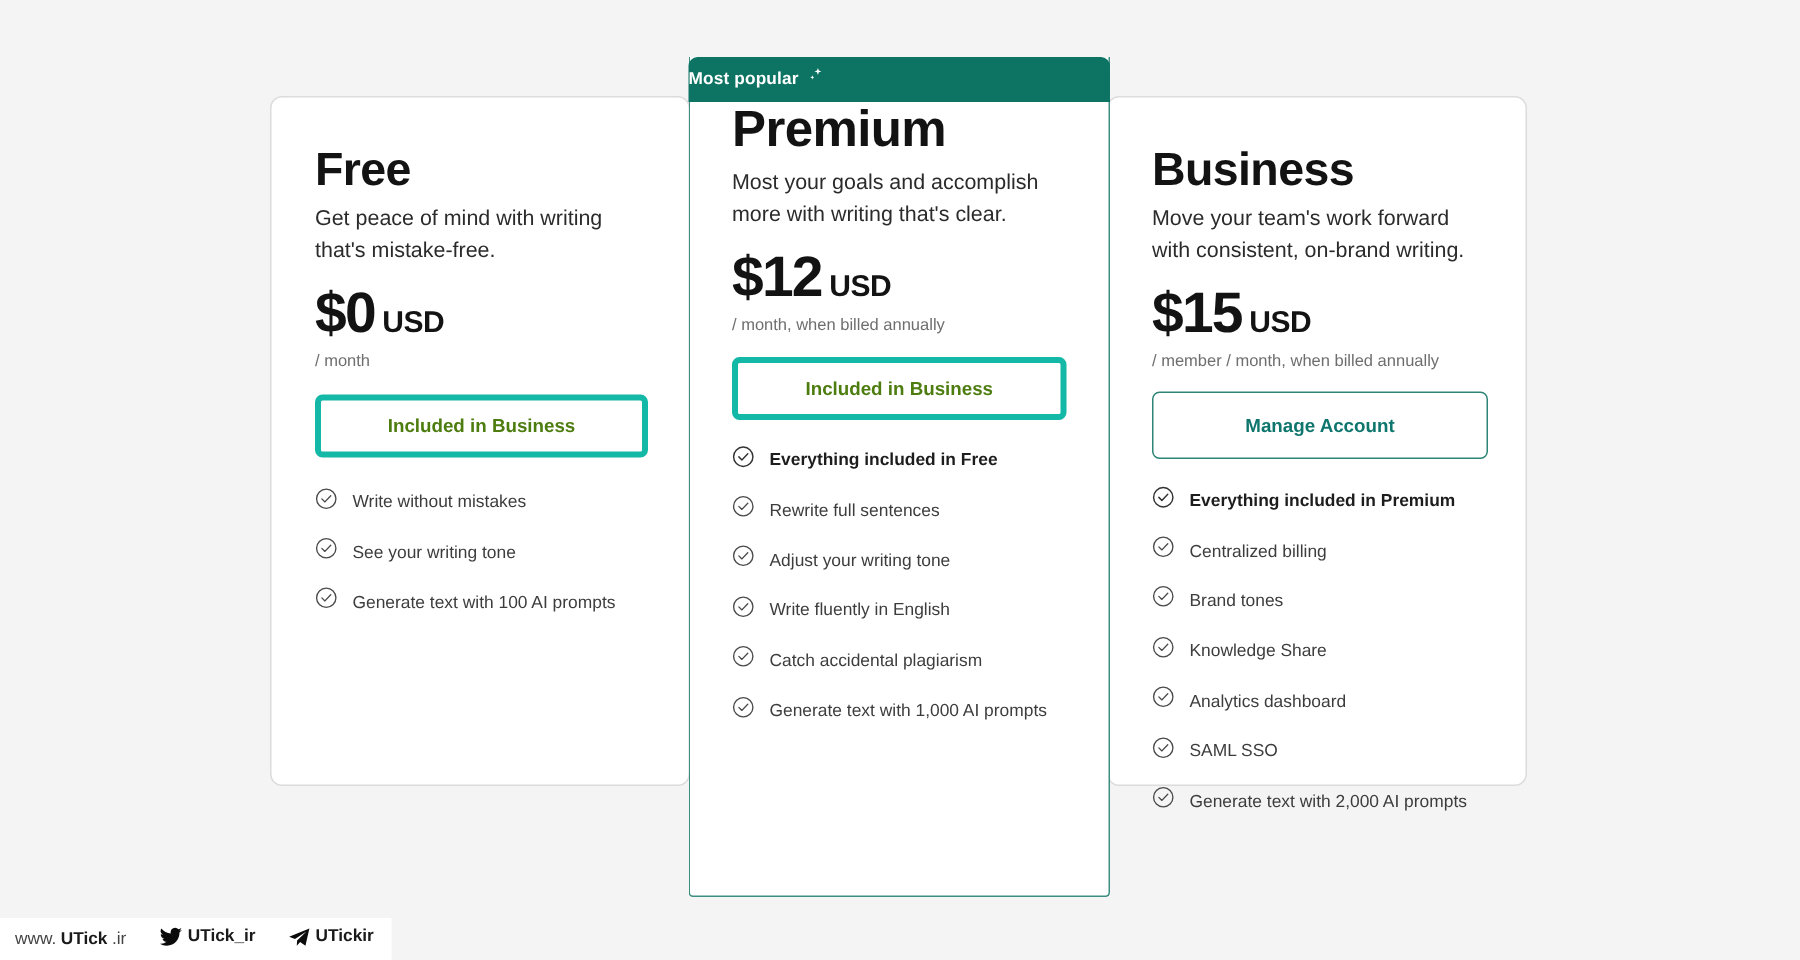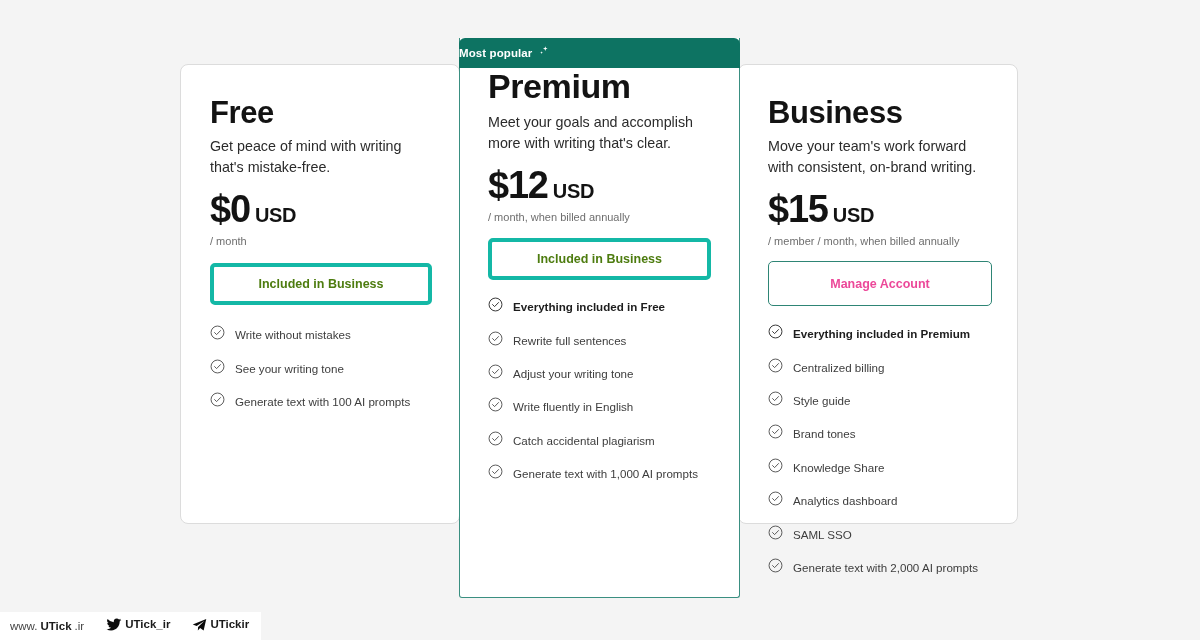--- a/index.html
+++ b/index.html
@@ -146,21 +146,21 @@
     font-weight: bold;
     background: #ffffff;
   }
   .cta.disabled {
     border: 4px solid #14b8a6;
     color: #4d7c0f;
     cursor: default;
   }
   .cta.primary {
     border: 1.6px solid #2e8575;
-    color: #ec4899;
+    color: #0f766e;
     cursor: pointer;
     top: 196px;
     height: 45px;
     width: 224px;
   }
   .featured .cta { left: 28px; top: 200px; width: 223px; }
 
   .features {
     position: absolute;
     top: 253px;
@@ -266,21 +266,21 @@
           </span>
           <span class="feature-label">Generate text with 100 AI prompts</span>
         </li>
       </ul>
     </div>
   </div>
 
   <div class="card featured">
     <div class="card-inner">
       <h2 class="plan-name">Premium</h2>
-      <p class="plan-desc">Meet your goals and accomplish more with writing that's clear.</p>
+      <p class="plan-desc">Most your goals and accomplish more with writing that's clear.</p>
       <div class="price-row">
         <span class="price-amount">$12</span>
         <span class="price-currency">USD</span>
       </div>
       <div class="price-period">/ month, when billed annually</div>
       <div class="cta disabled">Included in Business</div>
       <ul class="features">
         <li class="feature bold">
           <span class="check-icon">
             <svg width="15" height="15" viewBox="0 0 20 20">
@@ -360,29 +360,20 @@
           <span class="feature-label">Everything included in Premium</span>
         </li>
         <li class="feature">
           <span class="check-icon">
             <svg width="15" height="15" viewBox="0 0 20 20">
                 <circle cx="10" cy="10" r="8.6" fill="none" stroke="#4a4a4a" stroke-width="1.2"></circle>
                 <path d="M6.1 10.1l2.7 2.7 5.2-5.4" fill="none" stroke="#4a4a4a" stroke-width="1.2" stroke-linecap="round" stroke-linejoin="round"></path>
               </svg>
           </span>
           <span class="feature-label">Centralized billing</span>
-        </li>
-        <li class="feature">
-          <span class="check-icon">
-            <svg width="15" height="15" viewBox="0 0 20 20">
-                <circle cx="10" cy="10" r="8.6" fill="none" stroke="#4a4a4a" stroke-width="1.2"></circle>
-                <path d="M6.1 10.1l2.7 2.7 5.2-5.4" fill="none" stroke="#4a4a4a" stroke-width="1.2" stroke-linecap="round" stroke-linejoin="round"></path>
-              </svg>
-          </span>
-          <span class="feature-label">Style guide</span>
         </li>
         <li class="feature">
           <span class="check-icon">
             <svg width="15" height="15" viewBox="0 0 20 20">
                 <circle cx="10" cy="10" r="8.6" fill="none" stroke="#4a4a4a" stroke-width="1.2"></circle>
                 <path d="M6.1 10.1l2.7 2.7 5.2-5.4" fill="none" stroke="#4a4a4a" stroke-width="1.2" stroke-linecap="round" stroke-linejoin="round"></path>
               </svg>
           </span>
           <span class="feature-label">Brand tones</span>
         </li>

